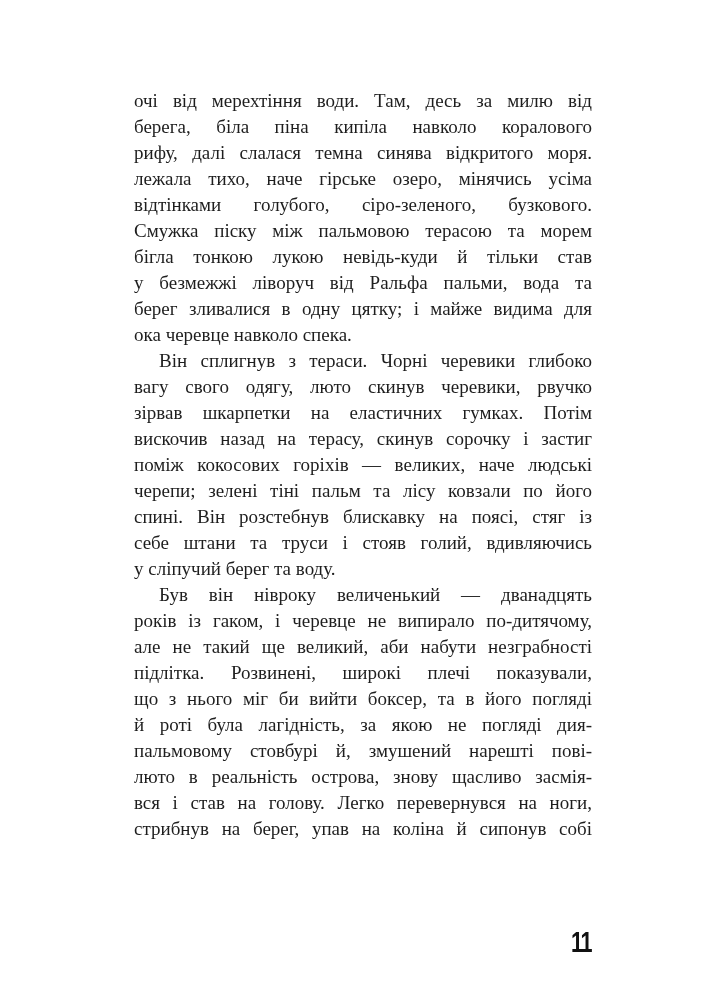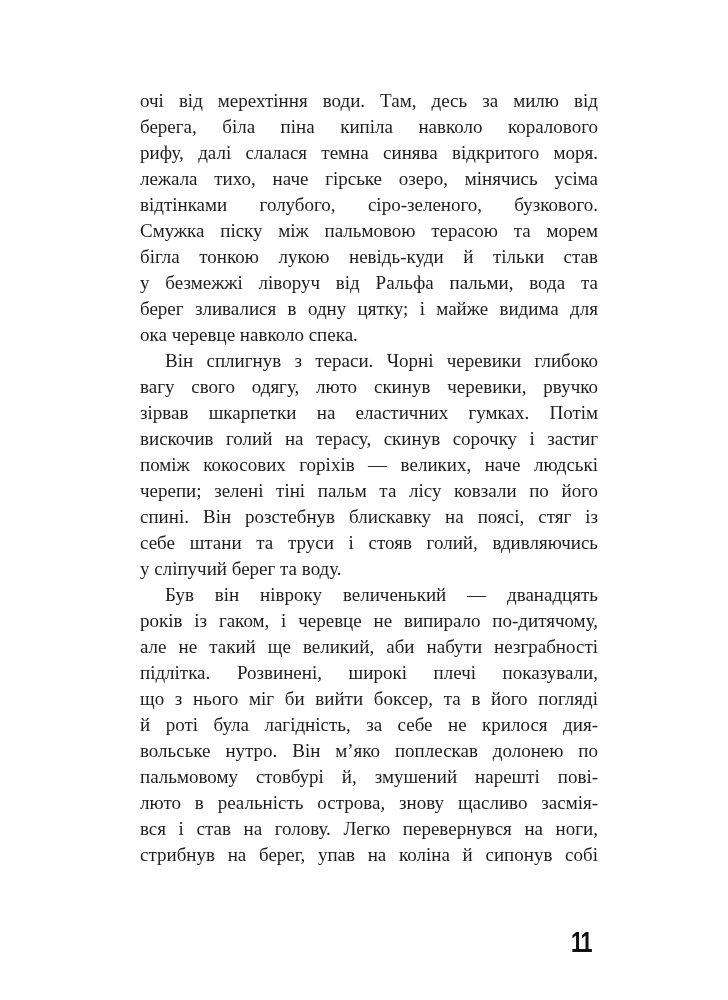--- a/index.html
+++ b/index.html
@@ -11,21 +11,21 @@
     position: relative;
     width: 728px;
     height: 1000px;
     background: #ffffff;
     overflow: hidden;
     font-family: "Liberation Serif", "DejaVu Serif", serif;
     color: #1e1e1e;
   }
   .text-block {
     position: absolute;
-    left: 140px;
+    left: 134px;
     top: 88px;
     width: 458px;
     font-size: 19px;
     line-height: 26px;
     letter-spacing: 0px;
   }
   .text-block .line {
     box-sizing: border-box;
     width: 100%;
     height: 26px;
@@ -66,32 +66,31 @@
       <div class="line">лежала тихо, наче гірське озеро, мінячись усіма</div>
       <div class="line">відтінками голубого, сіро-зеленого, бузкового.</div>
       <div class="line">Смужка піску між пальмовою терасою та морем</div>
       <div class="line">бігла тонкою лукою невідь-куди й тільки став</div>
       <div class="line">у безмежжі ліворуч від Ральфа пальми, вода та</div>
       <div class="line">берег зливалися в одну цятку; і майже видима для</div>
       <div class="line para-end">ока черевце навколо спека.</div>
       <div class="line indent">Він сплигнув з тераси. Чорні черевики глибоко</div>
       <div class="line">вагу свого одягу, люто скинув черевики, рвучко</div>
       <div class="line">зірвав шкарпетки на еластичних гумках. Потім</div>
-      <div class="line">вискочив голий на терасу, скинув сорочку і застиг</div>
+      <div class="line">вискочив назад на терасу, скинув сорочку і застиг</div>
       <div class="line">поміж кокосових горіхів — великих, наче людські</div>
       <div class="line">черепи; зелені тіні пальм та лісу ковзали по його</div>
       <div class="line">спині. Він розстебнув блискавку на поясі, стяг із</div>
       <div class="line">себе штани та труси і стояв голий, вдивляючись</div>
       <div class="line para-end">у сліпучий берег та воду.</div>
       <div class="line indent">Був він нівроку величенький — дванадцять</div>
       <div class="line">років із гаком, і черевце не випирало по-дитячому,</div>
       <div class="line">але не такий ще великий, аби набути незграбності</div>
       <div class="line">підлітка. Розвинені, широкі плечі показували,</div>
       <div class="line">що з нього міг би вийти боксер, та в його погляді</div>
-      <div class="line">й роті була лагідність, за себе не крилося дия-</div>
-      <div class="line">вольське нутро. Він м’яко поплескав долонею по</div>
+      <div class="line">й роті була лагідність, за якою не погляді дия-</div>
       <div class="line">пальмовому стовбурі й, змушений нарешті пові-</div>
       <div class="line">люто в реальність острова, знову щасливо засмія-</div>
       <div class="line">вся і став на голову. Легко перевернувся на ноги,</div>
       <div class="line">стрибнув на берег, упав на коліна й сипонув собі</div>
     </main>
   <div class="folio">11</div>
 </div>
 
 </body></html>

